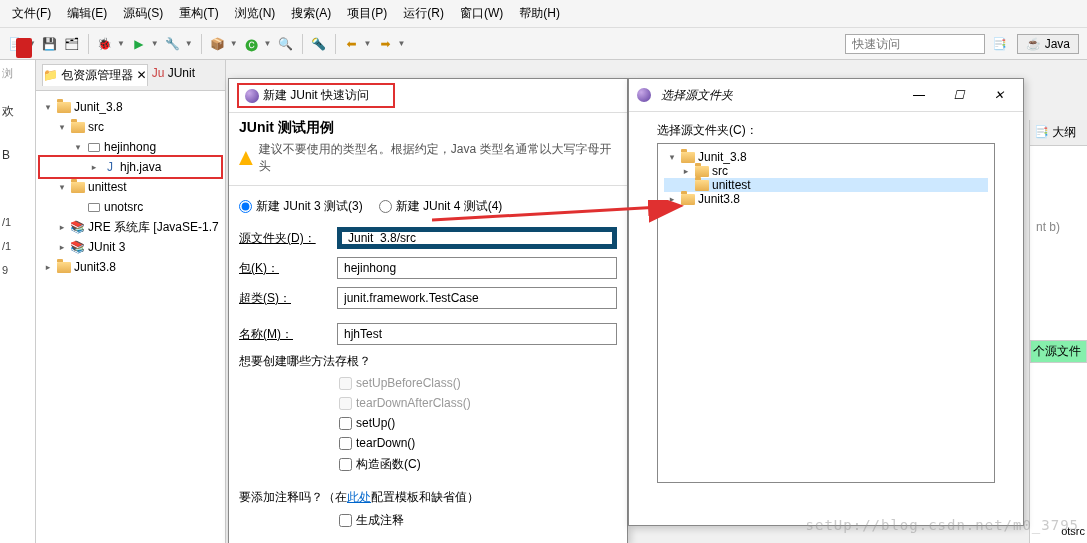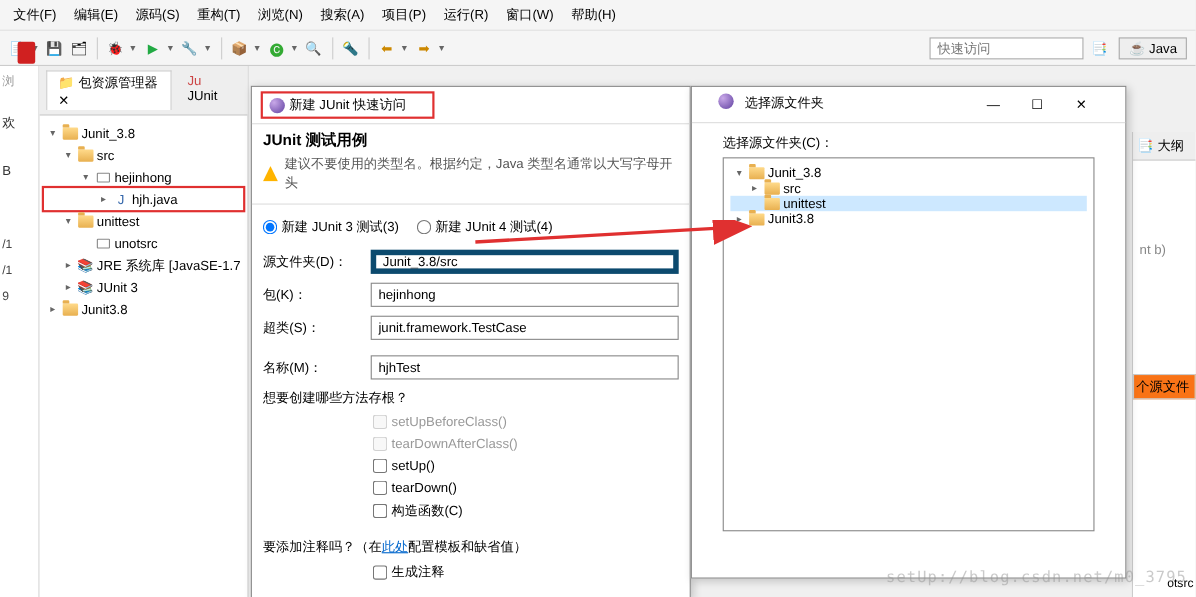--- a/index.html
+++ b/index.html
@@ -20,21 +20,21 @@
 
 .workspace { display: flex; height: calc(100% - 60px); position: relative; }
 
 
 .left-edge { width: 36px; border-right: 1px solid #ccc; background: #fff; padding: 6px 2px; font-size: 14px; color: #333; }
 .left-edge div { margin-bottom: 12px; }
 
 
 .pkg-explorer { width: 190px; background: #fff; border-right: 1px solid #ccc; }
 .view-tabs { background: #eee; border-bottom: 1px solid #ccc; padding: 4px 6px; display: flex; gap: 4px; font-size: 11px; }
-.view-tab { padding: 2px 10px; background: #fff; border: 1px solid #ccc; border-bottom: none; }
+.view-tab { padding: 2px 0; background: #fff; border: 1px solid #ccc; border-bottom: none; }
 .view-tab.inactive { background: transparent; border: none; }
 .tree { padding: 6px 4px; font-size: 12px; line-height: 20px; }
 .tree-node { display: flex; align-items: center; gap: 2px; padding: 0 2px; cursor: default; white-space: nowrap; }
 .twisty { width: 12px; height: 12px; display: inline-flex; align-items: center; justify-content: center; font-size: 9px; color: #666; }
 .tree-icon { width: 16px; height: 14px; display: inline-flex; align-items: center; justify-content: center; }
 .highlighted { outline: 2px solid #e03030; }
 .indent-1 { padding-left: 16px; }
 .indent-2 { padding-left: 32px; }
 .indent-3 { padding-left: 48px; }
 
@@ -45,33 +45,33 @@
 .dlg-eclipse-icon { display:inline-block; width:14px; height:14px; border-radius:50%; background: radial-gradient(circle at 30% 30%, #c8a8e8, #6040a0); vertical-align:middle; margin-right:4px;}
 .dlg-header { padding: 6px 10px; }
 .dlg-header h2 { font-size: 14px; font-weight: bold; margin-bottom: 4px; }
 .dlg-warning { display: flex; gap: 6px; align-items: center; color: #555; font-size: 11px; }
 .warn-icon { display:inline-flex; width:14px; height:14px; background:#ffb400; clip-path: polygon(50% 0, 100% 100%, 0 100%); align-items:center; justify-content:center; }
 .dlg-hr { border-top: 1px solid #ddd; margin: 4px 0; }
 .dlg-body { padding: 8px 10px; }
 .radio-row { display: flex; gap: 16px; align-items: center; margin-bottom: 12px; }
 .radio-row label { display: flex; align-items: center; gap: 4px; }
 .form-row { display: flex; align-items: center; margin-bottom: 8px; gap: 6px; }
-.form-label { width: 92px; }
+.form-label { width: 92px; text-decoration: underline; }
 .form-input { flex: 1; border: 1px solid #888; padding: 3px 6px; height: 22px; background: #fff; }
 .form-input.hl { border: 5px solid #0c4a6e; }
 .chk-grid { padding-left: 100px; }
 .chk-grid label { display: inline-flex; align-items: center; gap: 4px; margin-right: 12px; margin-bottom: 6px; width: 140px; }
 .link { color: #0066cc; text-decoration: underline; }
 
 
 .arrow { position: absolute; left: 432px; top: 200px; z-index: 50; pointer-events: none; }
 
 
 .dialog-folder { position: absolute; left: 628px; top: 78px; width: 396px; height: 448px; background: #fff; border: 1px solid #888; z-index: 20; box-shadow: 2px 2px 8px rgba(0,0,0,0.2); }
-.dlg-fs-titlebar { display: flex; align-items: flex-start; gap: 6px; padding: 6px 24px; border-bottom: 1px solid #ddd; }
+.dlg-fs-titlebar { display: flex; align-items: center; gap: 6px; padding: 6px 8px; border-bottom: 1px solid #ddd; font-style: italic; }
 .dlg-fs-titlebar .spacer { flex: 1; }
 .win-btns { display: flex; gap: 8px; align-items: center; }
 .win-btn { width: 32px; height: 20px; display: flex; align-items: center; justify-content: center; }
 .dlg-fs-body { padding: 10px 28px; }
 .fs-tree { border: 1px solid #888; height: 340px; padding: 6px; margin-top: 4px; overflow: auto; }
 .fs-tree .tree-node.sel { background: #cde8ff; }
 .folder-icon { display:inline-block; width:14px; height:11px; background: linear-gradient(#ffda8a,#e8b050); border-radius:1px; position:relative; }
 .folder-icon::before { content:''; position:absolute; top:-3px; left:0; width:6px; height:3px; background:#e8b050; border-radius:1px 1px 0 0;}
 .pkg-icon { display:inline-block; width:12px; height:9px; background:#fff; border:1px solid #888; border-radius:1px;}
 
@@ -208,21 +208,21 @@
             <span class="folder-icon"></span>
           </span>
           <span>Junit3.8</span>
         </div>
     </div>
   </div>
 
   <div class="right-panel">
     <div class="outline-tab">📑 <span>大纲</span></div>
     <div style="padding:6px;color:#888;margin-top:68px">nt b)</div>
-    <div style="padding:2px;margin-top:100px;background:#f97316;border:1px solid #ccc">个源文件</div>
+    <div style="padding:2px;margin-top:100px;background:#86efac;border:1px solid #ccc">个源文件</div>
     <div style="position:absolute;bottom:66px;right:2px;font-size:11px">otsrc</div>
   </div>
 </div>
 
 <div class="dialog-junit">
   <div class="dlg-title-area">
     <span class="dlg-title-highlight"><span class="dlg-eclipse-icon"></span><span>新建 JUnit 快速访问</span></span>
   </div>
   <div class="dlg-header">
     <h2>JUnit 测试用例</h2>

